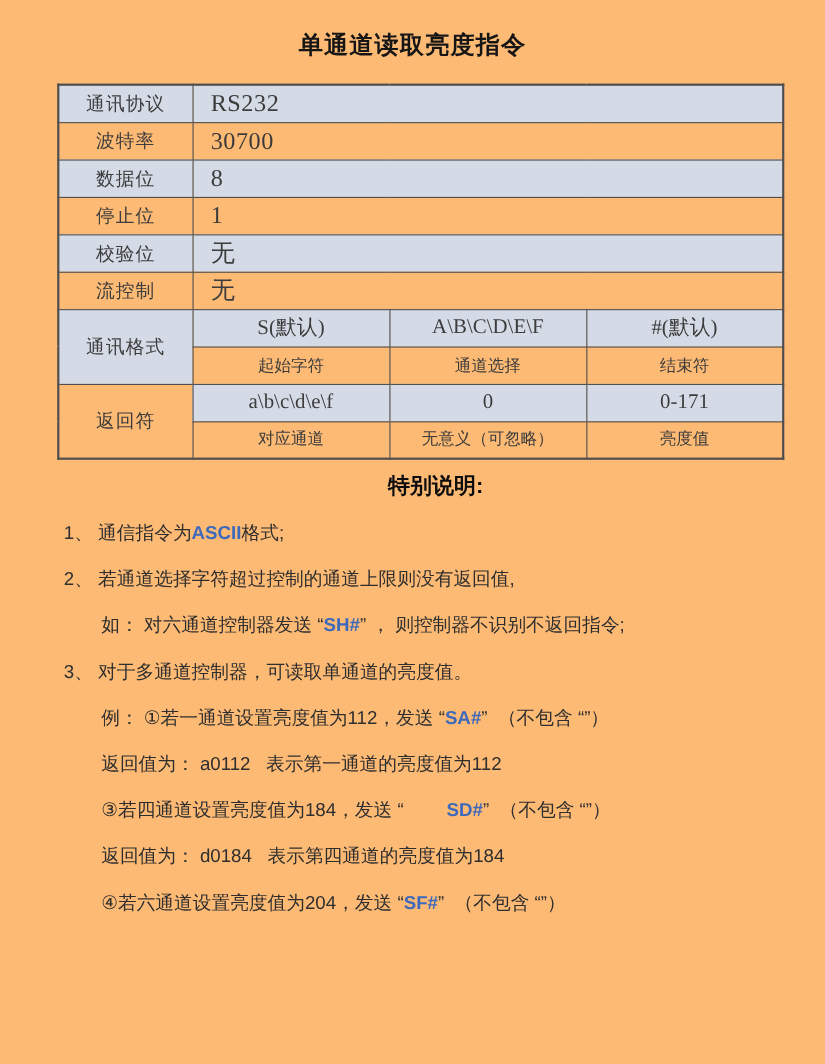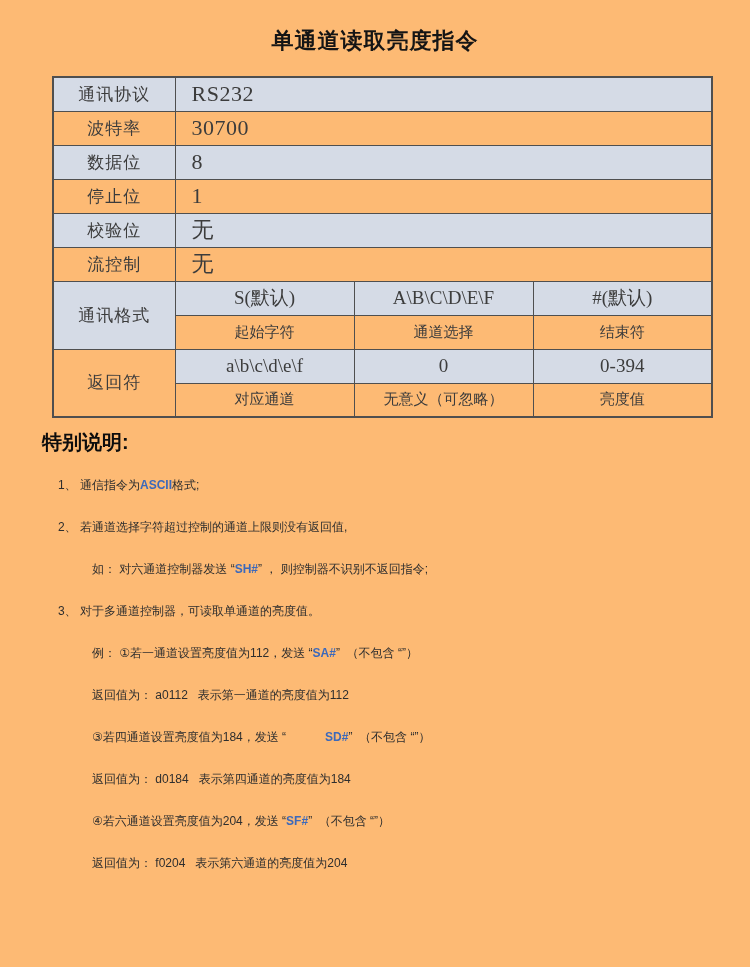--- a/index.html
+++ b/index.html
@@ -49,23 +49,24 @@
   td.sub-cell { width: 180px; text-align: center; }
   tr.top-sub td.sub-cell { font-size: 19px; }
   tr.bottom-sub td.sub-cell { font-size: 15px; }
   .shaded { background: #d5dbe6; }
   .notes { margin: 12px 0 0 42px; }
   .notes-heading {
     font-size: 20px;
     font-weight: bold;
     color: #0d0d0d;
     line-height: 24px;
+    text-align: center;
   }
   .note-line {
-    font-size: 12px;
+    font-size: 17px;
     color: #2e2e2e;
     line-height: 22px;
     margin-top: 20px;
     white-space: pre-wrap;
   }
   .note-line.indent-1 { padding-left: 16px; }
   .note-line.indent-2 { padding-left: 50px; }
   .blue-code { font-weight: bold; }
 </style>
 </head>
@@ -109,21 +110,21 @@
         </tr>
         <tr class="bottom-sub">
           <td class="sub-cell">起始字符</td>
           <td class="sub-cell">通道选择</td>
           <td class="sub-cell">结束符</td>
         </tr>
         <tr class="top-sub">
           <td class="label-cell" rowspan="2">返回符</td>
           <td class="sub-cell shaded">a\b\c\d\e\f</td>
           <td class="sub-cell shaded">0</td>
-          <td class="sub-cell shaded">0-394</td>
+          <td class="sub-cell shaded">0-171</td>
         </tr>
         <tr class="bottom-sub">
           <td class="sub-cell">对应通道</td>
           <td class="sub-cell">无意义（可忽略）</td>
           <td class="sub-cell">亮度值</td>
         </tr>
       </tbody>
   </table>
 
   <div class="notes">
@@ -131,17 +132,16 @@
     <div id="notes-lines">
         <div class="note-line indent-1"><span>1、 通信指令为</span><span class="blue-code" style="color: rgb(60, 105, 187);">ASCII</span><span>格式;</span></div>
         <div class="note-line indent-1"><span>2、 若通道选择字符超过控制的通道上限则没有返回值,</span></div>
         <div class="note-line indent-2"><span>如： 对六通道控制器发送 “</span><span class="blue-code" style="color: rgb(60, 105, 187);">SH#</span><span>” ， 则控制器不识别不返回指令;</span></div>
         <div class="note-line indent-1"><span>3、 对于多通道控制器，可读取单通道的亮度值。</span></div>
         <div class="note-line indent-2"><span>例： ①若一通道设置亮度值为112，发送 “</span><span class="blue-code" style="color: rgb(60, 105, 187);">SA#</span><span>”  （不包含 “”）</span></div>
         <div class="note-line indent-2"><span>返回值为： a0112   表示第一通道的亮度值为112</span></div>
         <div class="note-line indent-2"><span>③若四通道设置亮度值为184，发送 “</span><span class="blue-code" style="color: rgb(60, 105, 187); margin-left: 39px;">SD#</span><span>”  （不包含 “”）</span></div>
         <div class="note-line indent-2"><span>返回值为： d0184   表示第四通道的亮度值为184</span></div>
         <div class="note-line indent-2"><span>④若六通道设置亮度值为204，发送 “</span><span class="blue-code" style="color: rgb(60, 105, 187);">SF#</span><span>”  （不包含 “”）</span></div>
-        <div class="note-line indent-2"><span>返回值为： f0204   表示第六通道的亮度值为204</span></div>
       </div>
   </div>
 
 </div>
 
 </body></html>

